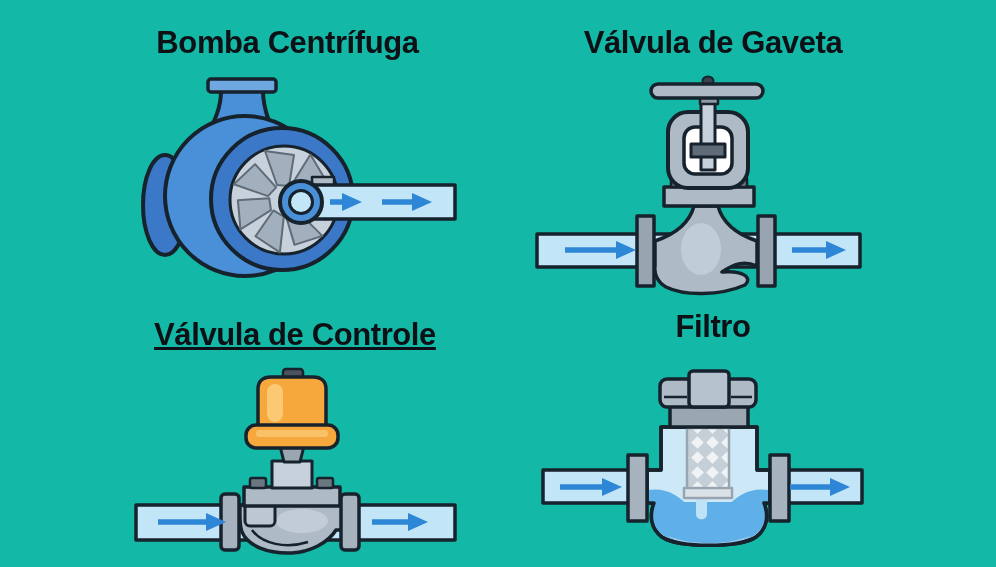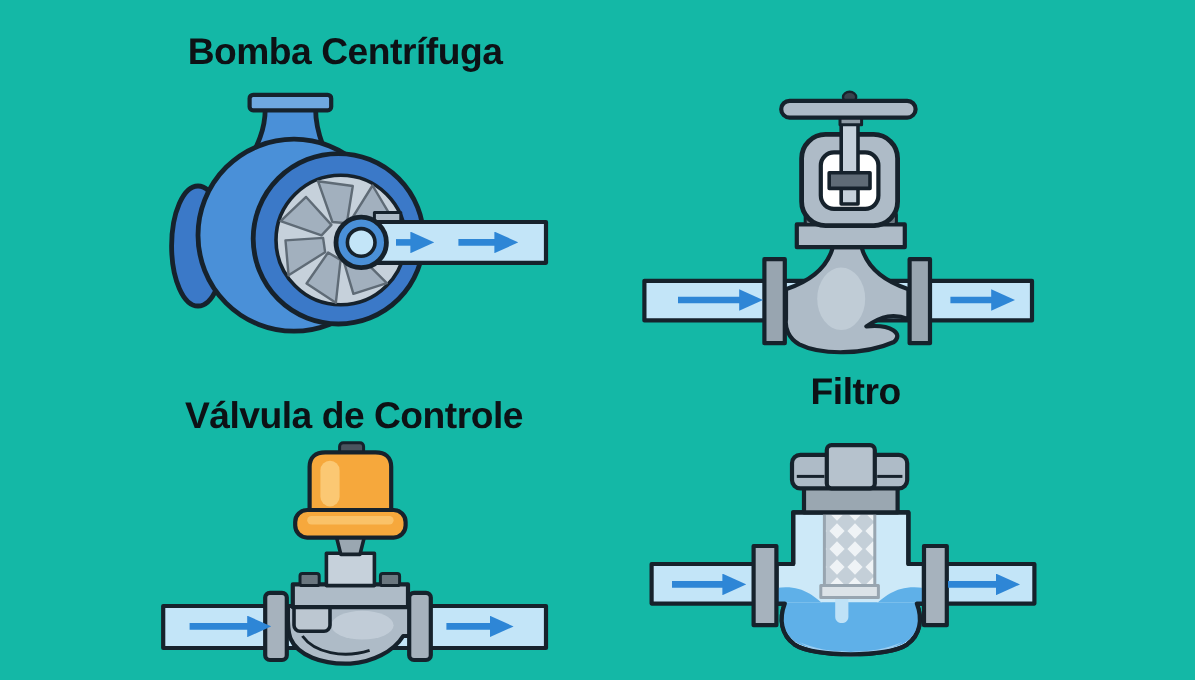--- a/index.html
+++ b/index.html
@@ -17,21 +17,21 @@
     font-family:"Liberation Sans", sans-serif;
     font-weight:700;
     font-size:31px;
     letter-spacing:-0.4px;
     color:#0d1115;
     line-height:34px;
     user-select:none;
   }
   #title-pump      { left:0px;   top:26px;  width:575px; }
   #title-gate      { left:430px; top:26px;  width:566px; }
-  #title-control   { left:0px;   top:330px; width:590px; }
+  #title-control   { left:0px;   top:318px; width:590px;text-decoration:underline; }
   #title-filter    { left:430px; top:310px; width:566px; }
 </style>
 </head>
 <body>
 
 <div id="canvas">
 
   <svg id="figure-svg" width="996" height="567" viewBox="0 0 996 567">
     <defs>
       <marker id="ah" markerUnits="userSpaceOnUse" markerWidth="20" markerHeight="18" refX="2" refY="9" orient="auto">
@@ -178,15 +178,16 @@
       <rect x="770" y="455" width="19" height="66" fill="#A6B2BD" stroke="#16222C" stroke-width="3.5"></rect>
 
       <g>
         <line x1="560" y1="487" x2="604" y2="487" stroke="#2E86D6" stroke-width="5.5" marker-end="url(#ah)"></line>
         <line x1="790" y1="487" x2="832" y2="487" stroke="#2E86D6" stroke-width="5.5" marker-end="url(#ah)"></line>
       </g>
     </g>
   </svg>
 
   <div class="title" id="title-pump">Bomba Centrífuga</div>
+  <div class="title" id="title-gate">Válvula de Gaveta</div>
   <div class="title" id="title-control">Válvula de Controle</div>
   <div class="title" id="title-filter">Filtro</div>
 </div>
 
 </body></html>

